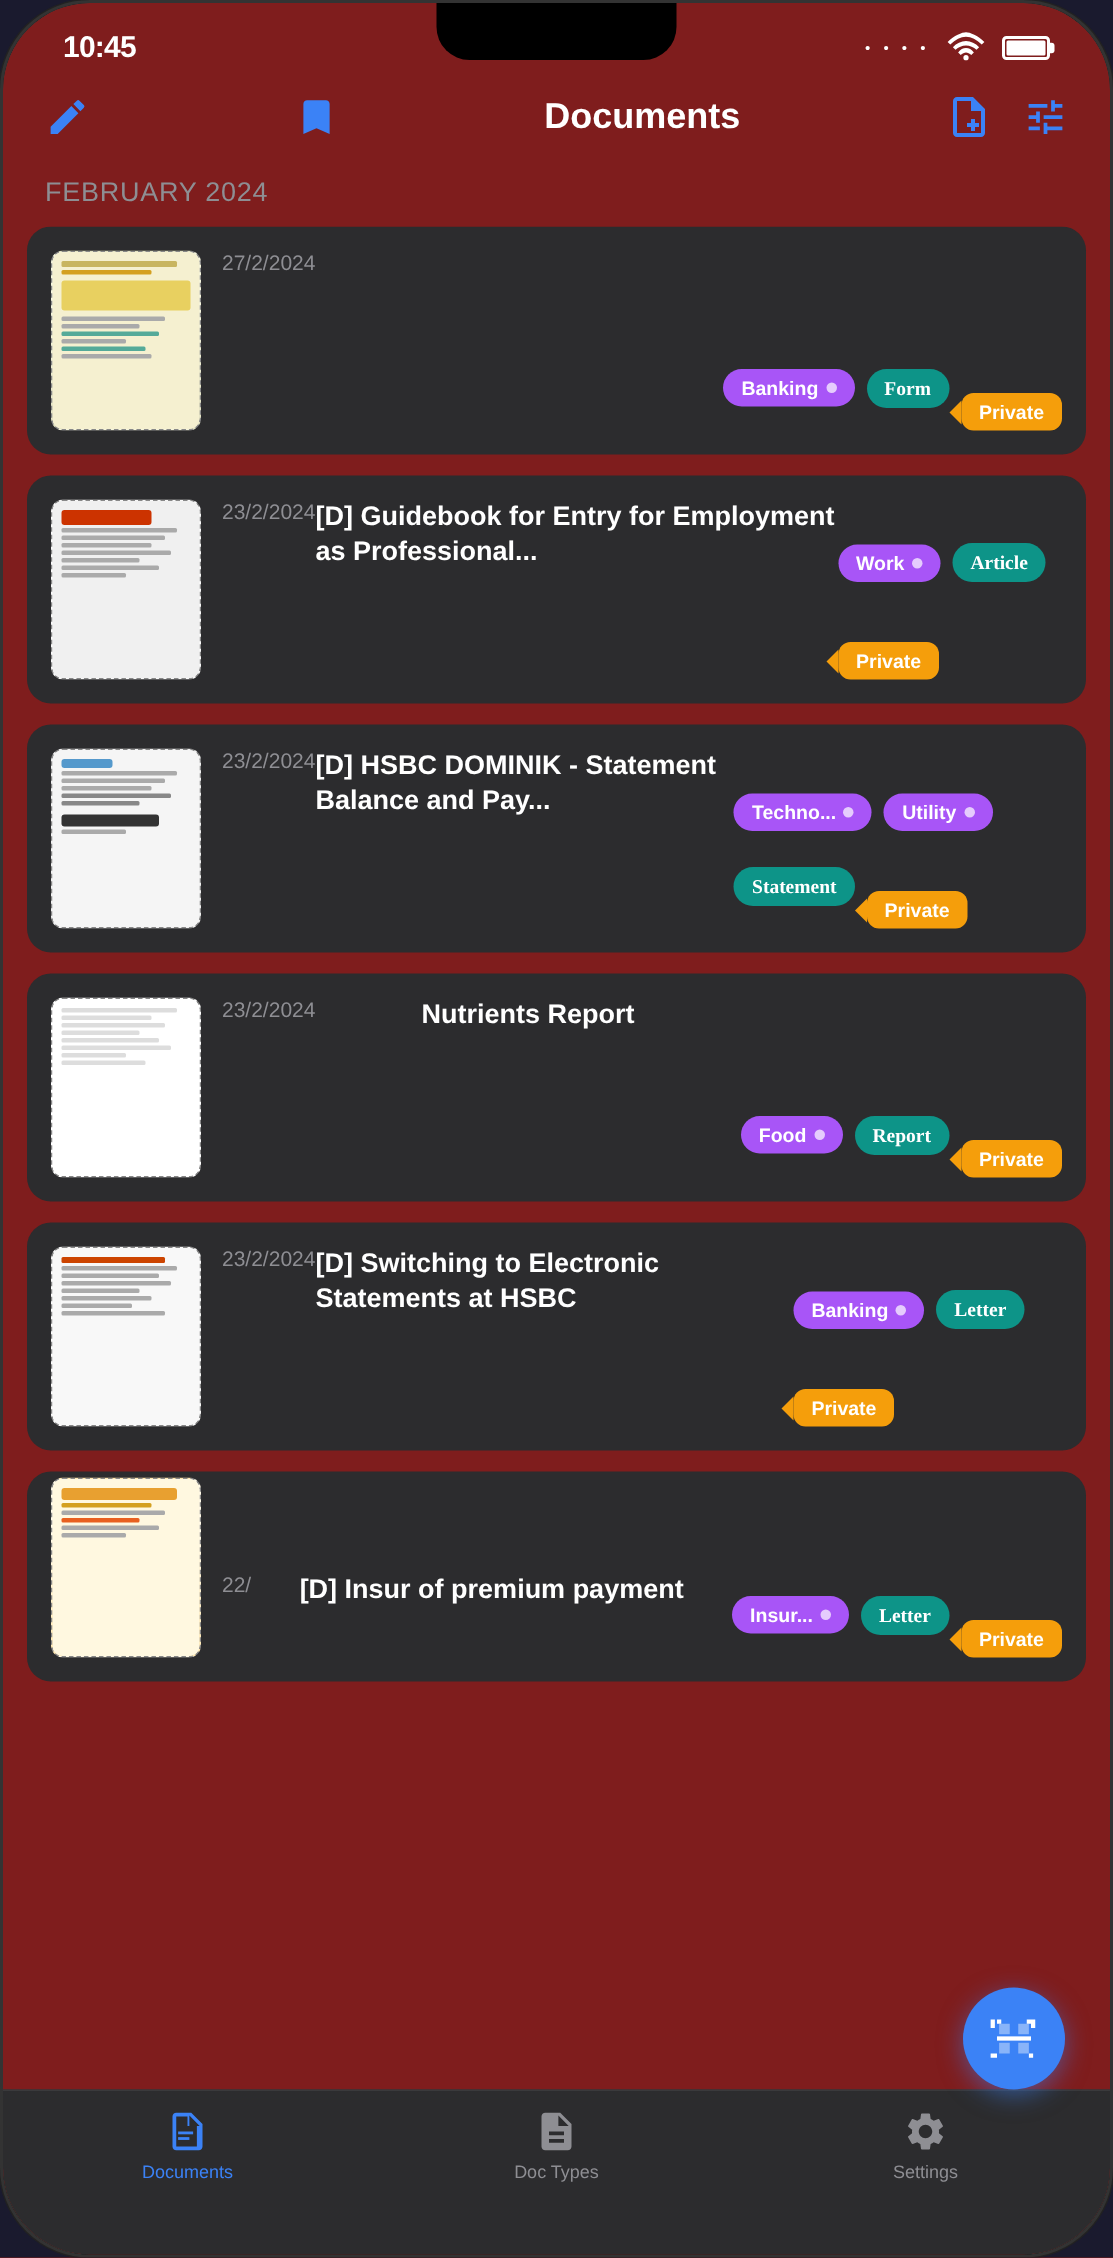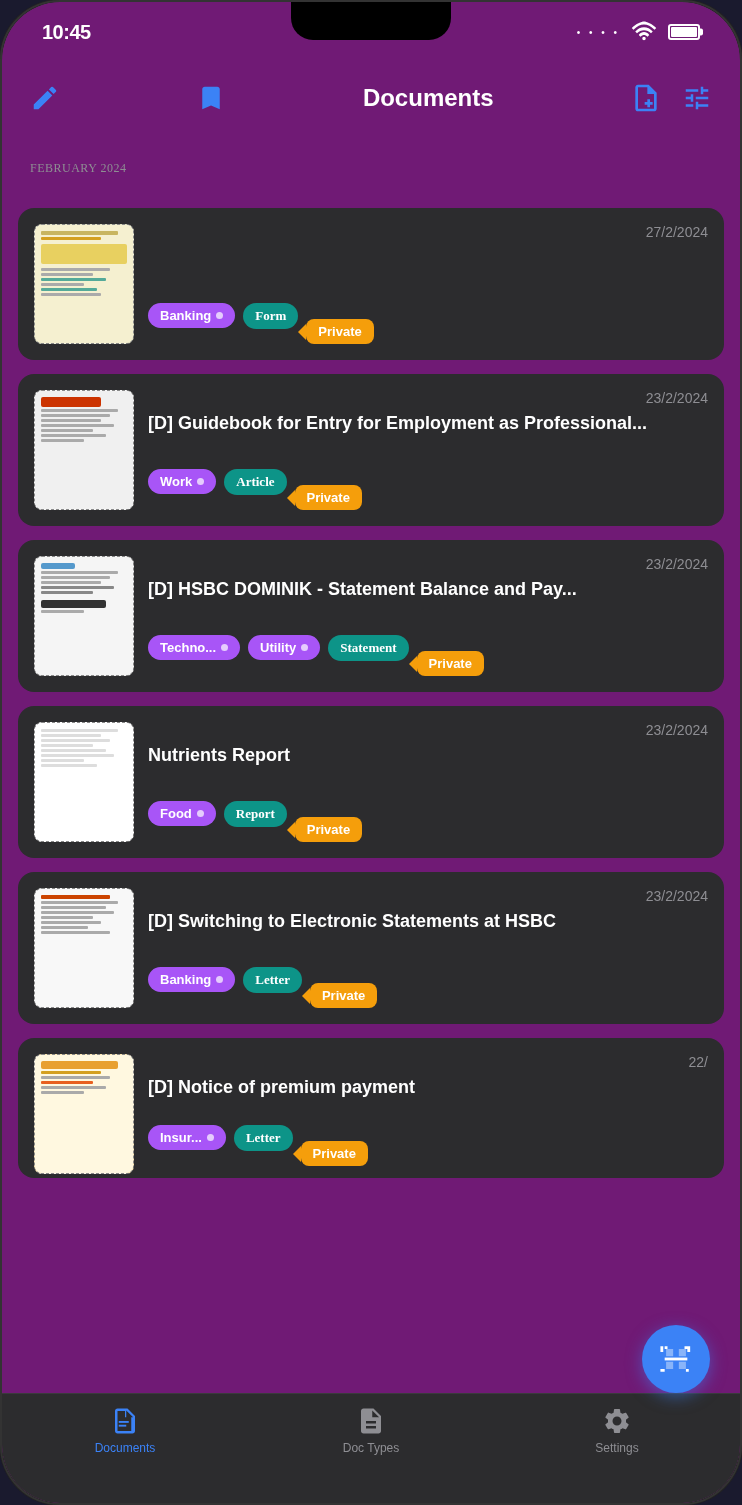--- a/index.html
+++ b/index.html
@@ -20,26 +20,25 @@
       border-radius: 60px;
       position: relative;
       overflow: hidden;
       border: 2px solid #333;
       box-shadow: 0 0 0 1px #222, inset 0 0 0 2px #444;
     }
 
     .phone-screen {
       position: absolute;
       top: 0; left: 0; right: 0; bottom: 0;
-      background: #701a75;
+      background: #7f1d1d;
       border-radius: 58px;
       overflow: hidden;
       display: flex;
       flex-direction: column;
-      gap: 20px;
     }
 
     
     .status-bar {
       display: flex;
       justify-content: space-between;
       align-items: center;
       padding: 16px 40px 8px;
       flex-shrink: 0;
       position: relative;
@@ -128,25 +127,24 @@
     }
 
     
     .section-header {
       padding: 8px 28px 12px;
       flex-shrink: 0;
     }
 
     .section-label {
       color: #8e8e93;
-      font-size: 12px;
+      font-size: 18px;
       font-weight: 500;
       letter-spacing: 0.5px;
       text-transform: uppercase;
-      font-family: Liberation Serif, serif;
     }
 
     
     .scroll-content {
       flex: 1;
       overflow-y: auto;
       padding: 0 16px;
       padding-bottom: 10px;
       scrollbar-width: none;
     }
@@ -174,21 +172,21 @@
       overflow: hidden;
       border: 1.5px dashed #888;
       display: flex;
       align-items: center;
       justify-content: center;
     }
 
     .doc-info {
       flex: 1;
       display: flex;
-      flex-direction: column;
+      flex-direction: row;
       justify-content: space-between;
     }
 
     .doc-date {
       color: #8e8e93;
       font-size: 14px;
       text-align: right;
       margin-bottom: 6px;
     }
 
@@ -484,34 +482,34 @@
           <div class="doc-date">23/2/2024</div>
           <div class="doc-title">[D] Switching to Electronic Statements at HSBC</div>
           <div class="doc-tags">
             <span class="tag purple">Banking<span class="tag-dot"></span></span>
             <span class="tag teal">Letter</span>
             <span class="tag private">Private</span>
           </div>
         </div>
       </div>
 
-      <div class="doc-card" style="height:140px;overflow:hidden;">
+      <div class="doc-card" style="height:140px;overflow:hidden;align-items:flex-end;">
         <div class="doc-thumbnail thumb-doc6">
           <div style="width:100%;height:100%;display:flex;flex-direction:column;gap:2px;padding:6px;background:#fff8e0;">
             <div style="height:8px;background:#e8a030;border-radius:2px;width:90%;"></div>
             <div style="height:3px;background:#d4a020;border-radius:1px;width:70%;"></div>
             <div style="height:3px;background:#aaa;border-radius:1px;width:80%;"></div>
             <div style="height:3px;background:#e86020;border-radius:1px;width:60%;"></div>
             <div style="height:3px;background:#aaa;border-radius:1px;width:75%;"></div>
             <div style="height:3px;background:#aaa;border-radius:1px;width:50%;"></div>
           </div>
         </div>
         <div class="doc-info">
           <div class="doc-date">22/</div>
-          <div class="doc-title">[D] Notice of premium payment</div>
+          <div class="doc-title">[D] Insur of premium payment</div>
           <div class="doc-tags">
             <span class="tag purple">Insur...<span class="tag-dot"></span></span>
             <span class="tag teal">Letter</span>
             <span class="tag private">Private</span>
           </div>
         </div>
       </div>
 
     </div>
 

